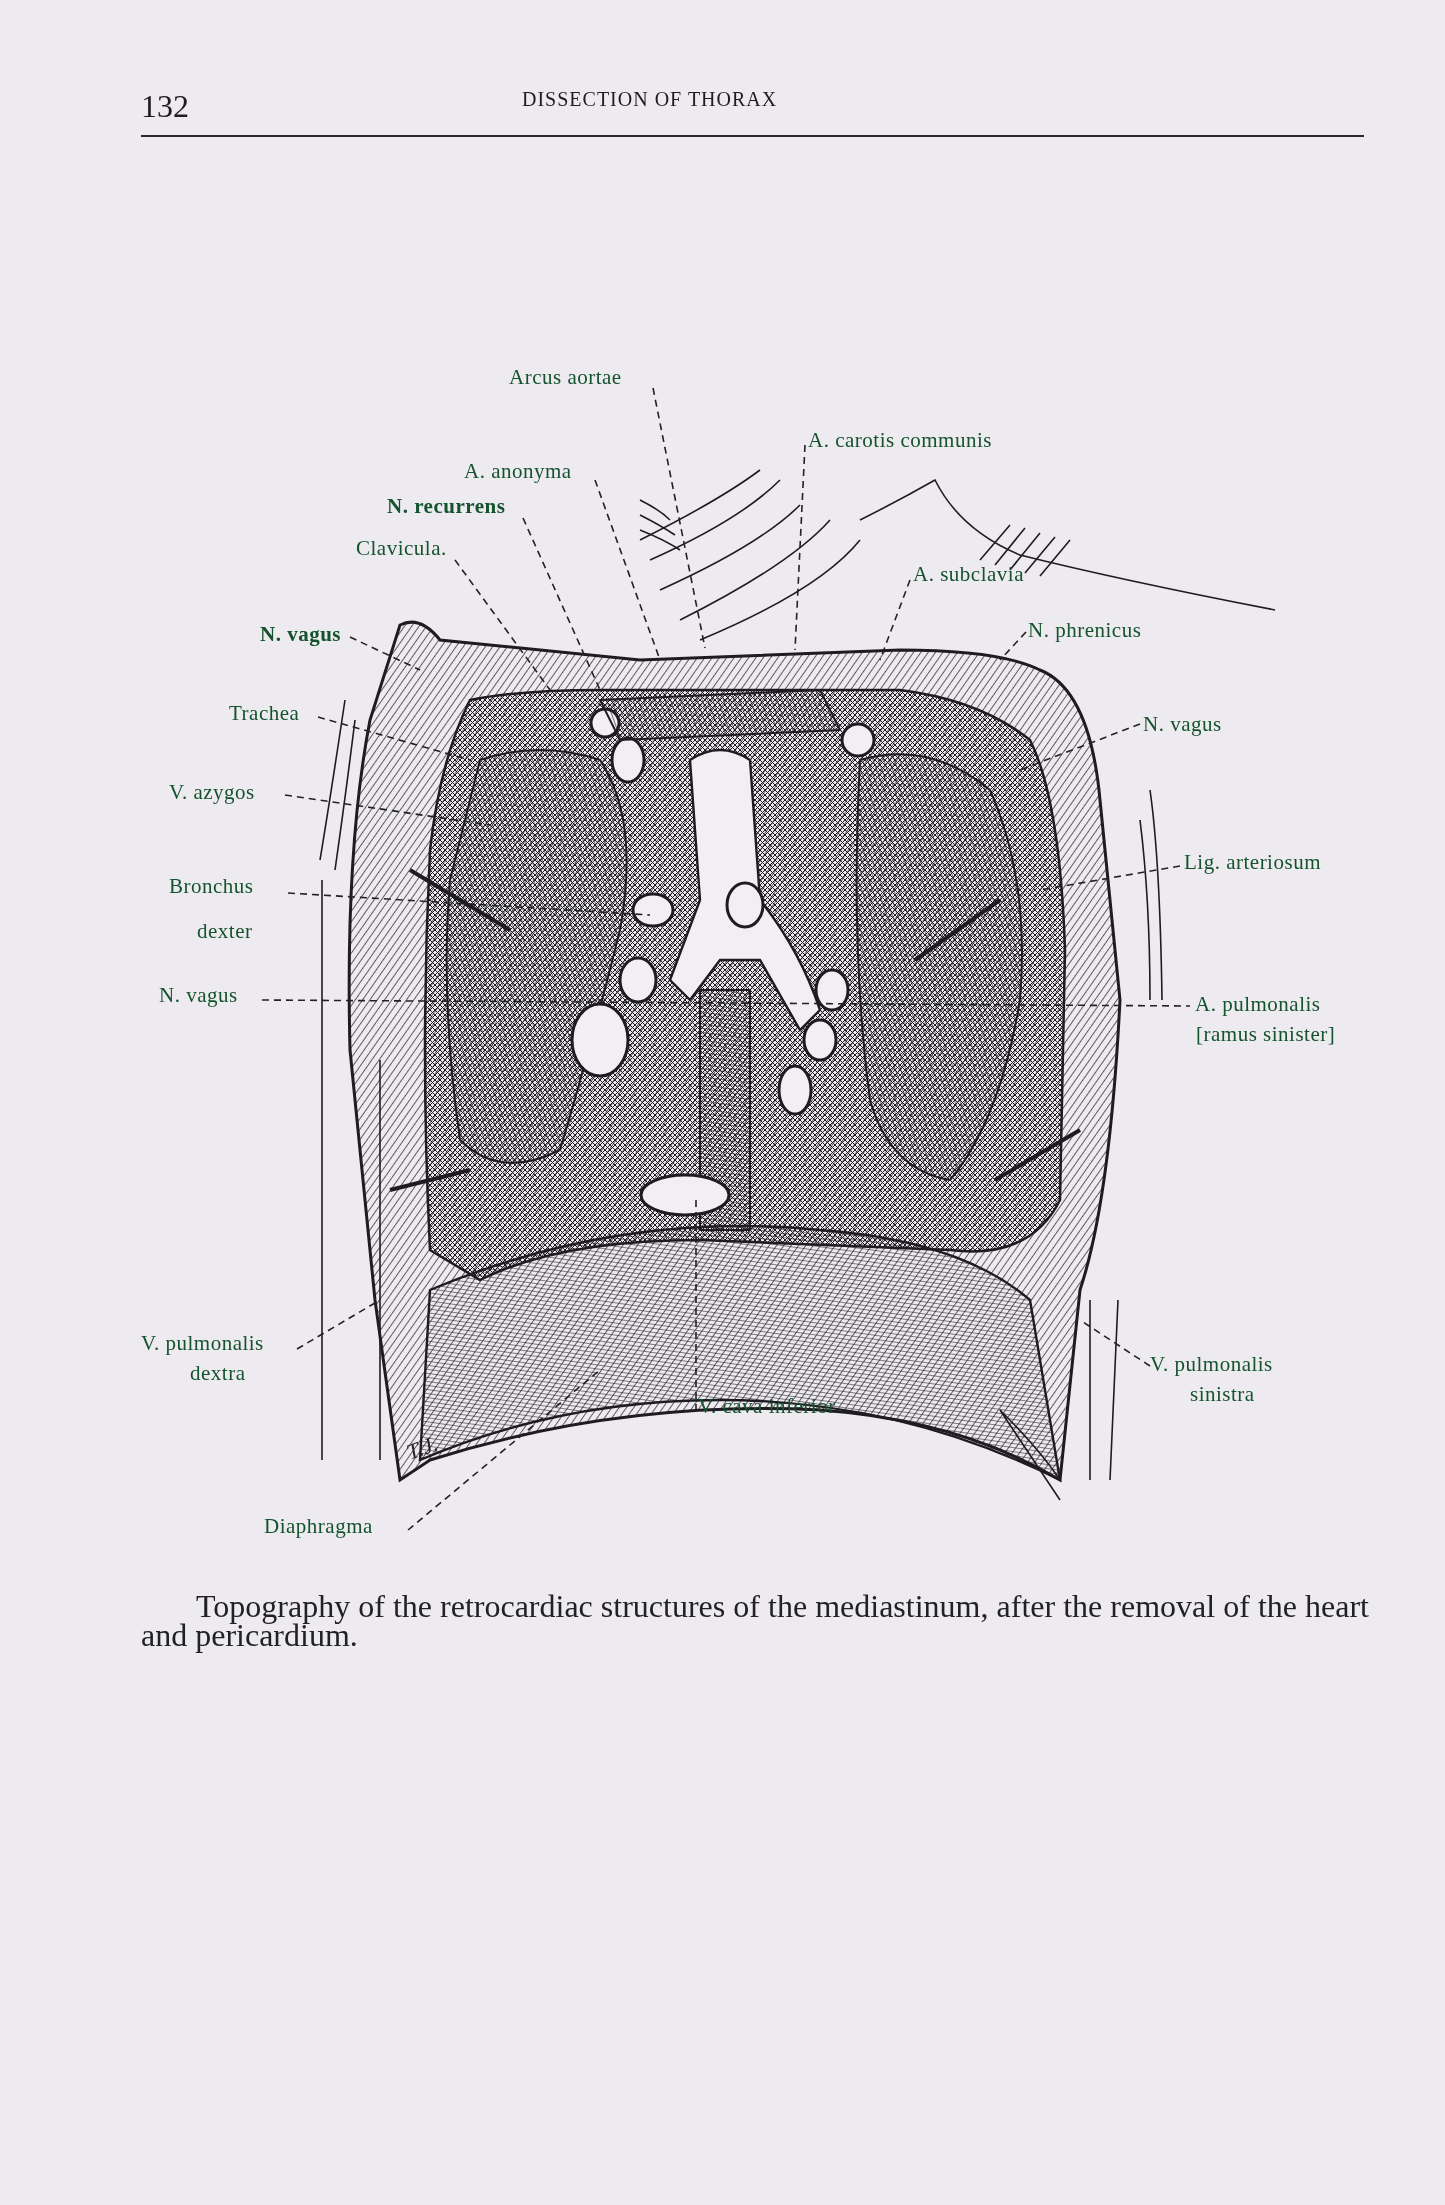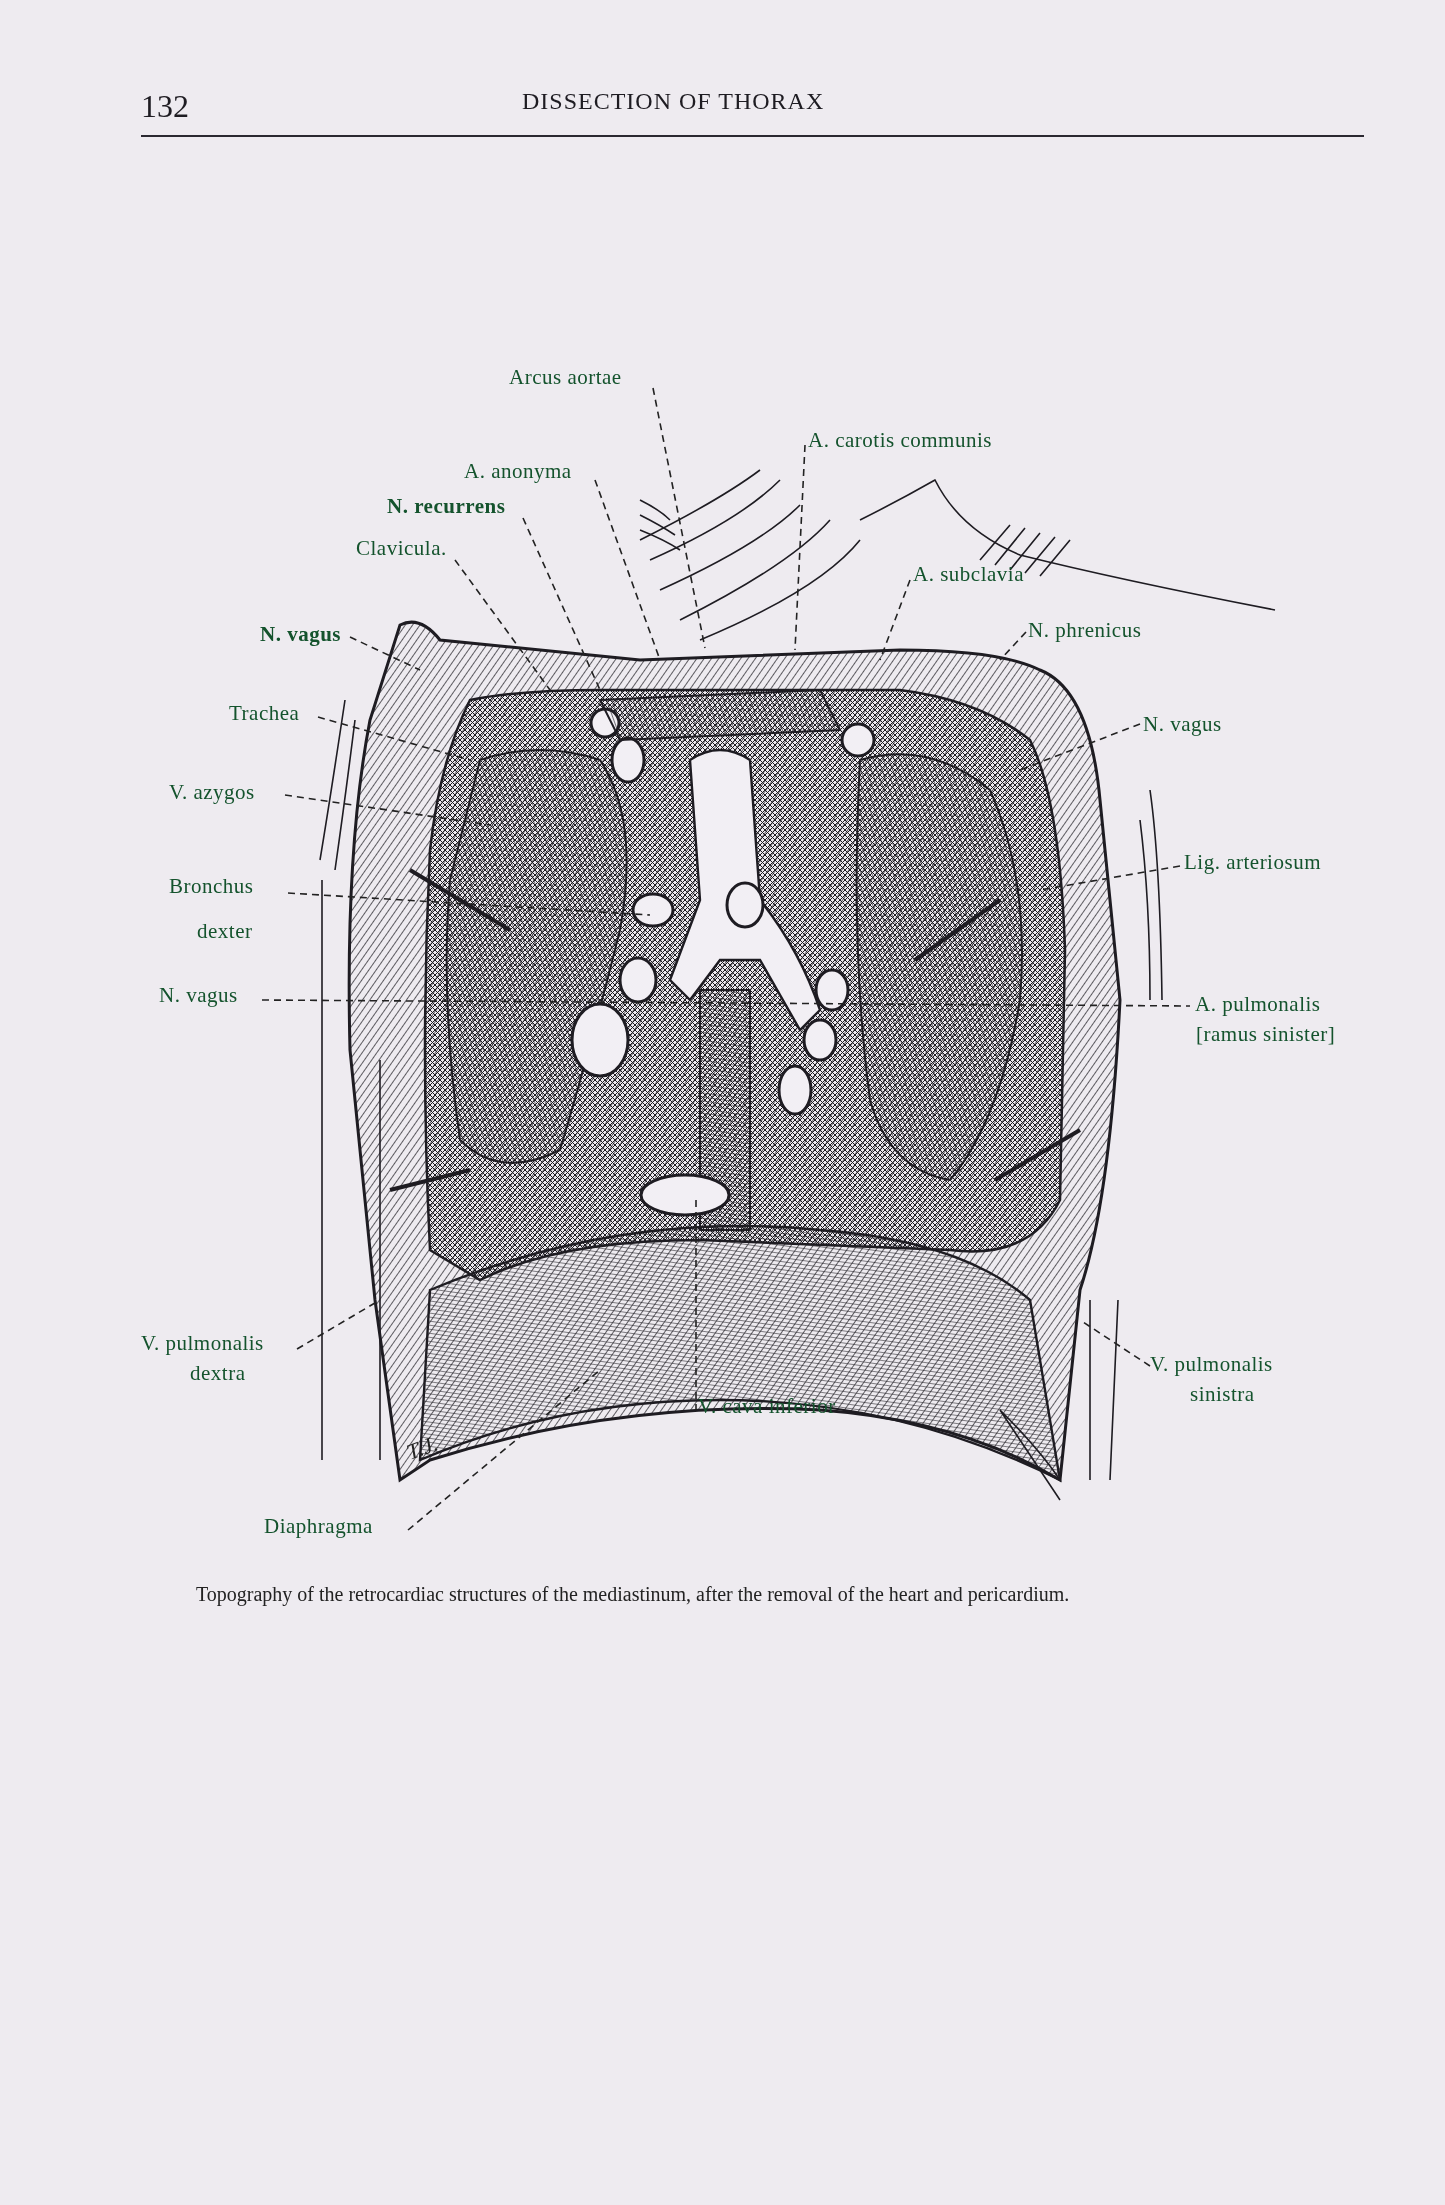--- a/index.html
+++ b/index.html
@@ -4,27 +4,27 @@
 <style>
   html, body { margin:0; padding:0; }
   body {
     width:1445px; height:2205px; position:relative; overflow:hidden;
     background:#eeebf0;
     font-family:"DejaVu Serif","Liberation Serif",serif;
     color:#1e1c22;
   }
   .abs { position:absolute; white-space:nowrap; }
   .page-number { left:141px; top:88px; font-size:32px; font-family:"Liberation Serif",serif; }
-  .running-title { left:522px; top:88px; font-size:24px; letter-spacing:1px; font-family:"Liberation Serif",serif; }
+  .running-title { left:522px; top:88px; font-size:20px; letter-spacing:1px; font-family:"Liberation Serif",serif; }
   .header-rule { position:absolute; left:141px; top:135px; width:1223px; height:2px; background:#2a2830; }
   .label { font-family:"Liberation Serif",serif; font-size:21px; letter-spacing:0.5px; color:#14532d; }
   .label-bold { font-weight:bold; }
   .caption {
     position:absolute; left:141px; top:1560px; width:1228px;
-    font-family:"Liberation Serif",serif; font-size:20px; line-height:29px;
+    font-family:"Liberation Serif",serif; font-size:32px; line-height:29px;
     text-indent:55px; text-align:justify; color:#222;
   }
   svg.figure { position:absolute; left:0; top:0; }
   .leader { stroke:#222; stroke-width:1.6; stroke-dasharray:7 5; fill:none; }
 </style>
 </head>
 <body>
 
 <div class="abs page-number">132</div>
 <div class="abs running-title">DISSECTION OF THORAX</div>

